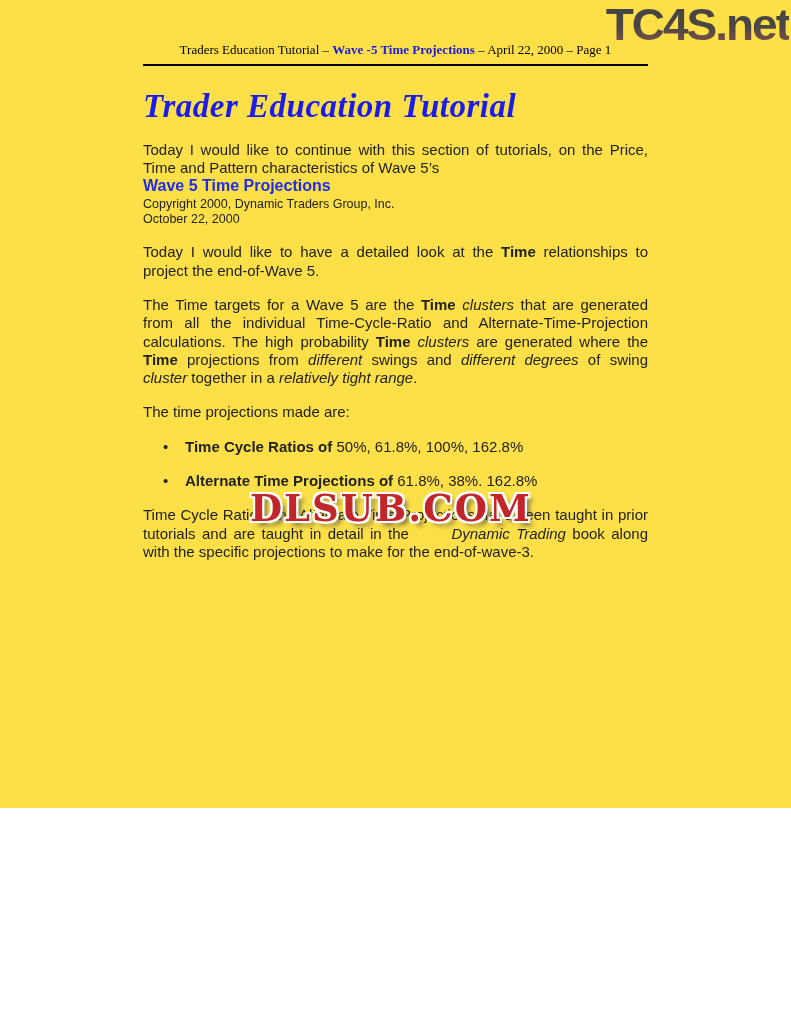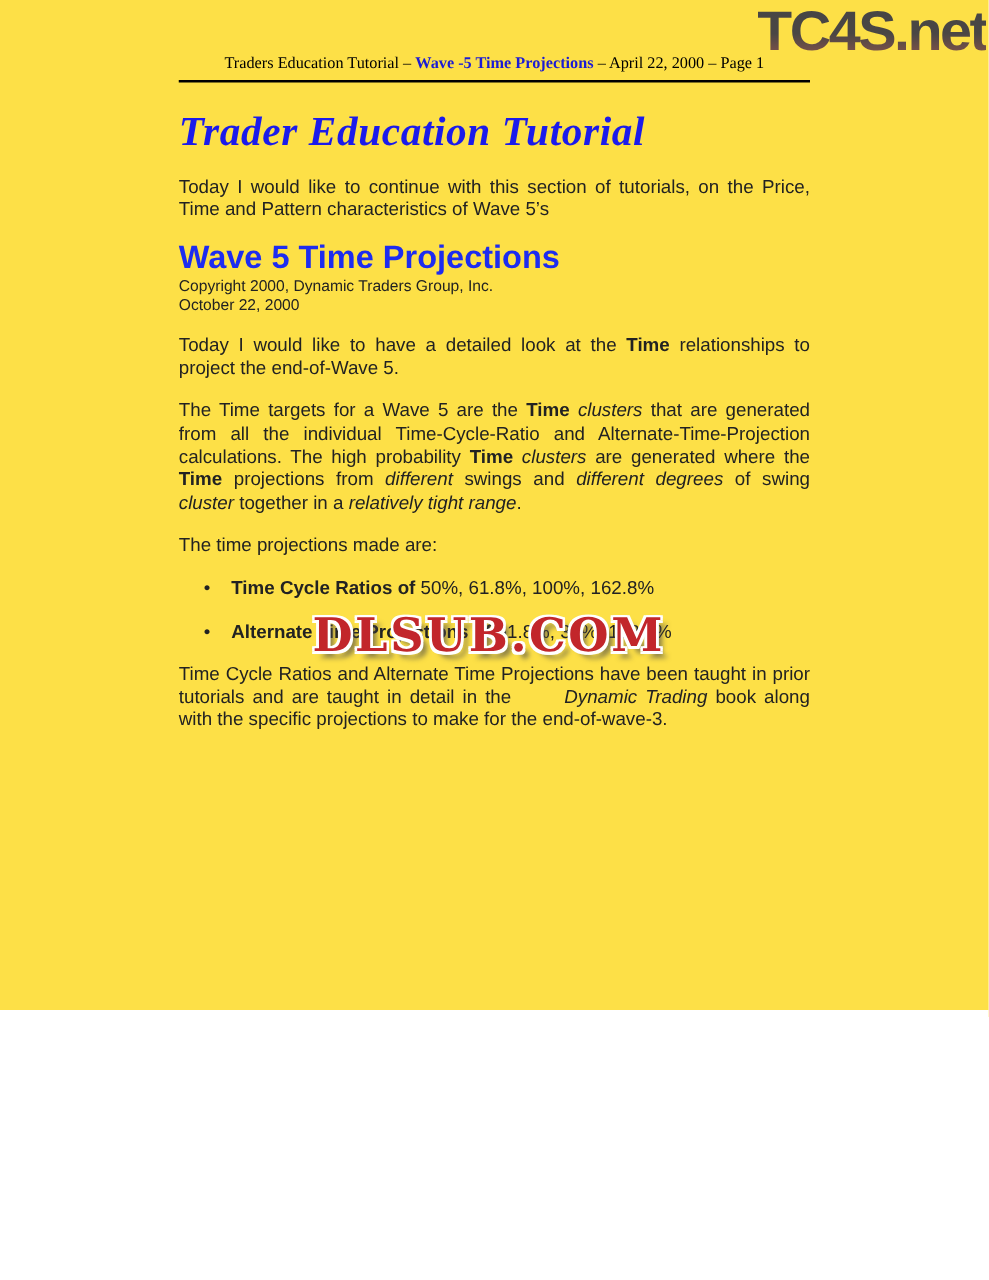--- a/index.html
+++ b/index.html
@@ -25,21 +25,21 @@
     color:#1b1beb; letter-spacing:0.5px;
   }
 
   
   .para {
     margin-top:16px; font-size:15px; line-height:1.22;
     text-align:justify; color:#222;
   }
 
   .section-heading {
-    margin-top:14px; font-size:26px; font-weight:bold;
+    font-size:16px; font-weight:bold;
     color:#1d2cf0; line-height:1.05;
   }
   .small-line { font-size:12.5px; line-height:15px; color:#222; }
   .small-block { margin-top:3px; }
 
   .bullet-list { margin-top:2px; }
   .bullet-item {
     margin-top:16px; padding-left:20px; font-size:15px; line-height:1.22;
     display:flex; align-items:baseline;
   }

